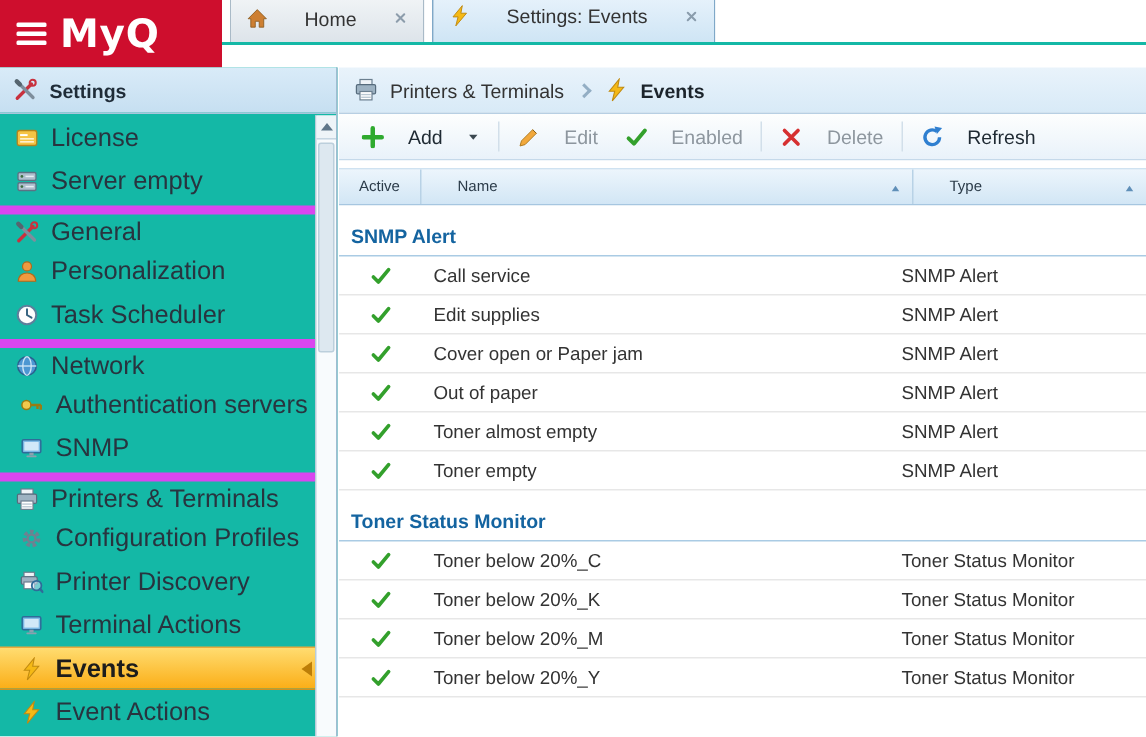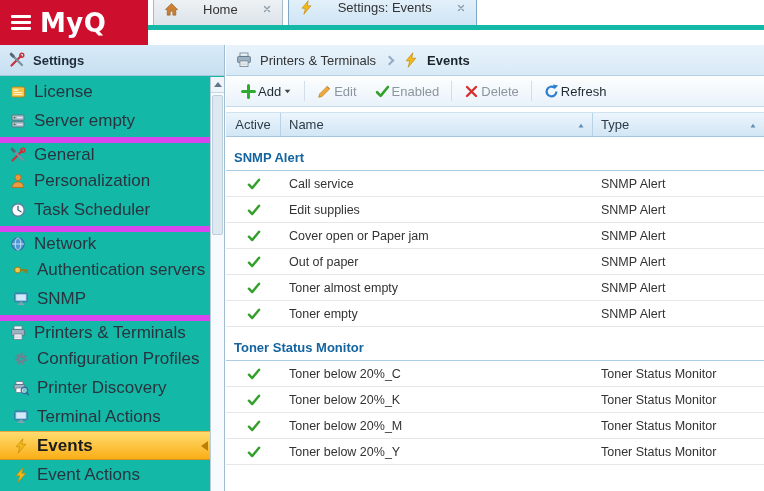--- a/index.html
+++ b/index.html
@@ -1,21 +1,21 @@
 <!DOCTYPE html>
 <html><head>
 <meta charset="utf-8">
 <style>
   * { box-sizing: border-box; margin: 0; padding: 0; }
   html,body { width:764px; height:491px; overflow:hidden; }
   body { position:relative; font-family:"Liberation Sans",sans-serif; background:#fff; color:#333; }
   svg { display:block; }
 
   
-  .topbar { position:absolute; top:0; left:0; right:0; height:30px; background:#fff; border-bottom:5px solid #14b8a6; }
+  .topbar { position:absolute; top:0; left:0; right:0; height:30px; background:#fff; border-bottom:2px solid #14b8a6; }
   .logo-block { position:absolute; left:0; top:0; width:148px; height:45px; background:#ce0e2d; display:flex; align-items:center; padding-left:11px; gap:9px; }
   .hamburger { display:flex; flex-direction:column; gap:3px; width:20px; }
   .hamburger i { display:block; height:3px; background:#fff; border-radius:1px; }
   .logo-text { color:#fff; font-size:26px; font-weight:bold; letter-spacing:.5px; font-family:"DejaVu Sans","Liberation Sans",sans-serif; }
   .tabs { position:absolute; left:153px; bottom:0; display:flex; gap:5px; align-items:flex-end; }
   .tab { height:33px; display:flex; align-items:center; gap:24px; padding:0 10px; font-size:13px; color:#333;
          border:1px solid #a9bac7; border-bottom:none; border-radius:4px 4px 0 0;
          background:linear-gradient(#f2f5f7,#dde4ea); }
   .tab.active { height:36px; background:linear-gradient(#eaf4fc,#cfe5f5); border-color:#7fa8c8; font-weight:normal; }
   .ticon { width:15px; height:15px; }
@@ -44,29 +44,29 @@
   
   .main { position:absolute; left:226px; top:45px; right:0; bottom:0; display:flex; flex-direction:column; background:#fff; }
   .breadcrumb { height:31px; flex:0 0 31px; display:flex; align-items:center; gap:8px; padding-left:10px;
                 background:linear-gradient(#e9f3fb,#d8eaf7); border-bottom:1px solid #b7cfe3; font-size:13px; color:#333; }
   .bicon { width:16px; height:16px; }
   .crumb.current { font-weight:bold; color:#1c242b; }
   .crumb-sep { width:7px; height:7px; border-top:2px solid #93aec4; border-right:2px solid #93aec4; transform:rotate(45deg); margin:0 2px; }
 
   .toolbar { height:31px; flex:0 0 31px; display:flex; align-items:center; padding-left:6px;
              background:linear-gradient(#fdfefe,#e9f2fa); border-bottom:1px solid #c5d9ea; font-size:13px; }
-  .tbtn { display:flex; align-items:center; gap:2px; padding:0 9px; height:24px; border-radius:3px; color:#1f2a33; cursor:default; }
+  .tbtn { display:flex; align-items:center; gap:16px; padding:0 9px; height:24px; border-radius:3px; color:#1f2a33; cursor:default; }
   .tbtn.disabled span { color:#8d969e; }
   .ticon16 { width:15px; height:15px; }
   .ticon8 { width:9px; height:9px; }
   .tsep { width:1px; height:20px; background:#d2dfea; margin:0 3px; }
 
   .table-gap { height:5px; flex:0 0 5px; background:#fff; }
-  .table-header { height:25px; flex:0 0 25px; display:flex; font-size:13px; color:#2b3b49;
-                  background:linear-gradient(#ecf5fc,#d2e6f5); border-top:1px solid #cfe2f1; border-bottom:1px solid #a6c6e0; }
+  .table-header { height:25px; flex:0 0 25px; display:flex; font-size:10px; color:#2b3b49;
+                  background:linear-gradient(#ecf5fc,#d2e6f5); border-top:1px solid #cfe2f1; border-bottom:1px solid #a6c6e0;gap:16px; }
   .th { display:flex; align-items:center; padding-left:8px; border-right:1px solid #b8d2e6; position:relative; }
   .th-active { width:55px; justify-content:center; padding-left:0; }
   .th-name { width:312px; }
   .th-type { flex:1; border-right:none; }
   .sort { width:10px; height:10px; position:absolute; right:6px; top:8px; opacity:.85; }
 
   .table-body { flex:1; overflow:hidden; background:#fff; }
   .t-group { padding-top:7px; }
   .group-title { height:27px; line-height:27px; padding-left:8px; color:#1464a0; font-weight:bold; font-size:13px; border-bottom:1px solid #aacbe4; background:#fff; }
   .t-row { height:26px; display:flex; align-items:center; border-bottom:1px solid #e7e7e7; font-size:12.5px; color:#333; }

